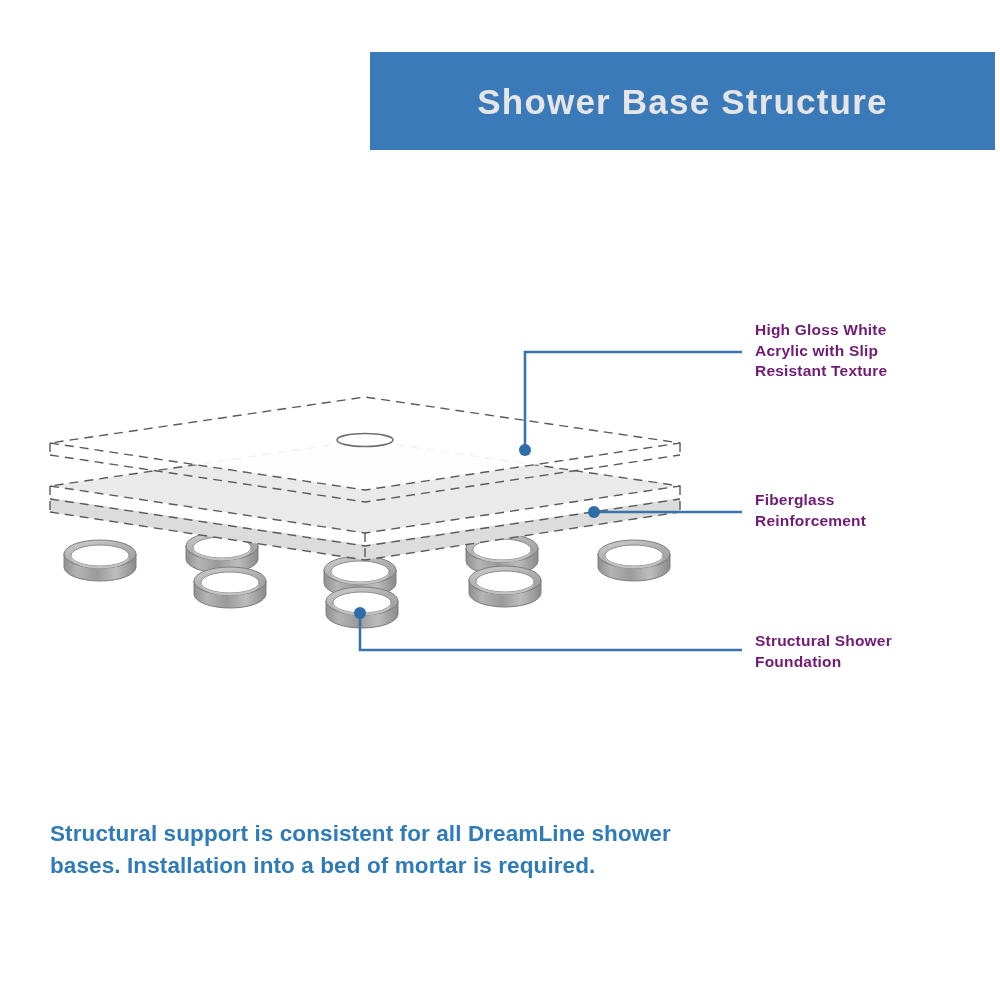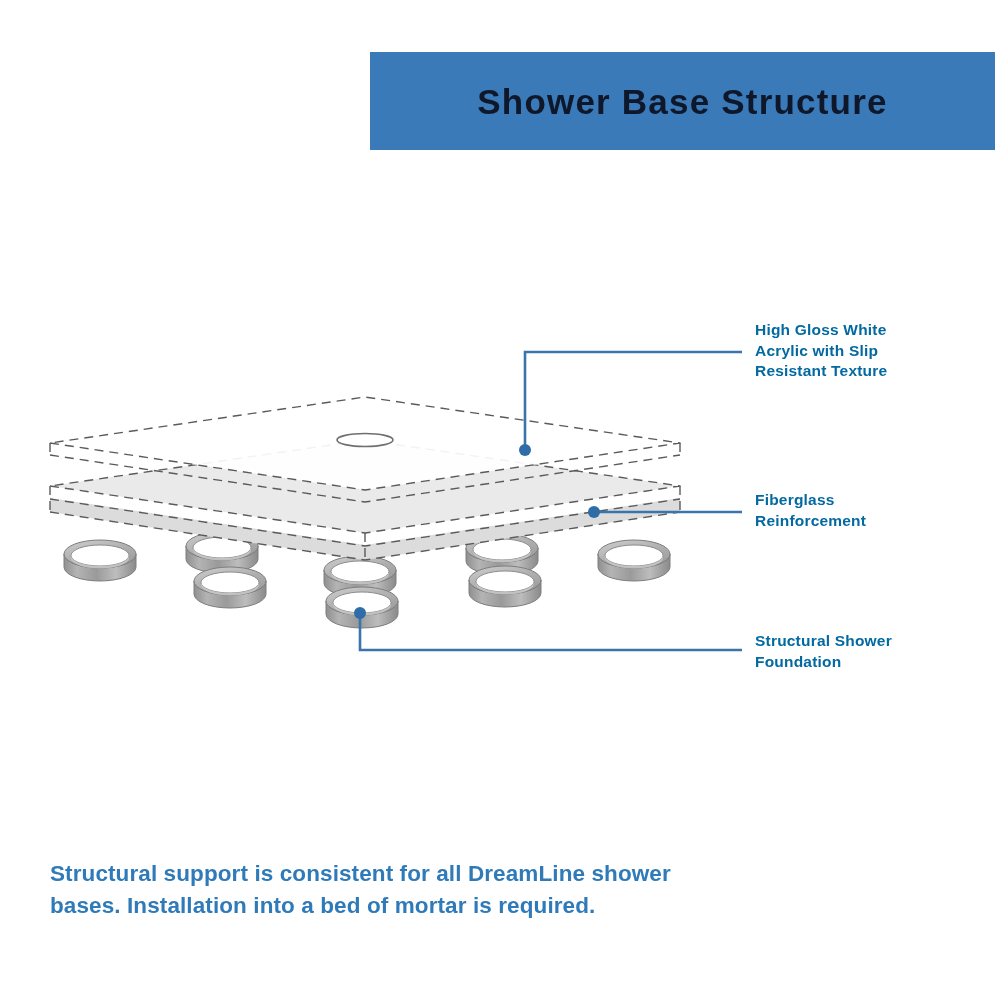--- a/index.html
+++ b/index.html
@@ -29,57 +29,57 @@
     top: 52px;
     width: 625px;
     height: 98px;
     background: #3a7ab8;
     display: flex;
     align-items: center;
     justify-content: center;
     box-sizing: border-box;
   }
   #title-text {
-    color: #0f172a;
+    color: #e5e5e5;
     font-size: 35px;
     font-weight: bold;
     letter-spacing: 1.2px;
     font-family: "Liberation Sans", sans-serif;
     text-align: center;
     line-height: 1;
     white-space: nowrap;
   }
 
   
   #diagram-svg {
     position: absolute;
     left: 0;
     top: 0;
   }
 
   
   .callout-label {
     position: absolute;
-    color: #0369a1;
+    color: #701a75;
     font-size: 15.5px;
     font-weight: bold;
     line-height: 1.33;
     font-family: "Liberation Sans", sans-serif;
     letter-spacing: 0.2px;
     white-space: pre-line;
   }
   #label-acrylic { left: 755px; top: 320px; width: 235px; }
   #label-fiberglass { left: 755px; top: 490px; width: 235px; }
   #label-support { left: 755px; top: 631px; width: 235px; }
 
   
   #caption {
     position: absolute;
     left: 50px;
-    top: 858px;
+    top: 818px;
     width: 640px;
     color: #2f7ab8;
     font-size: 22.5px;
     font-weight: bold;
     line-height: 1.43;
     font-family: "Liberation Sans", sans-serif;
     letter-spacing: 0.1px;
   }
 </style>
 </head>

